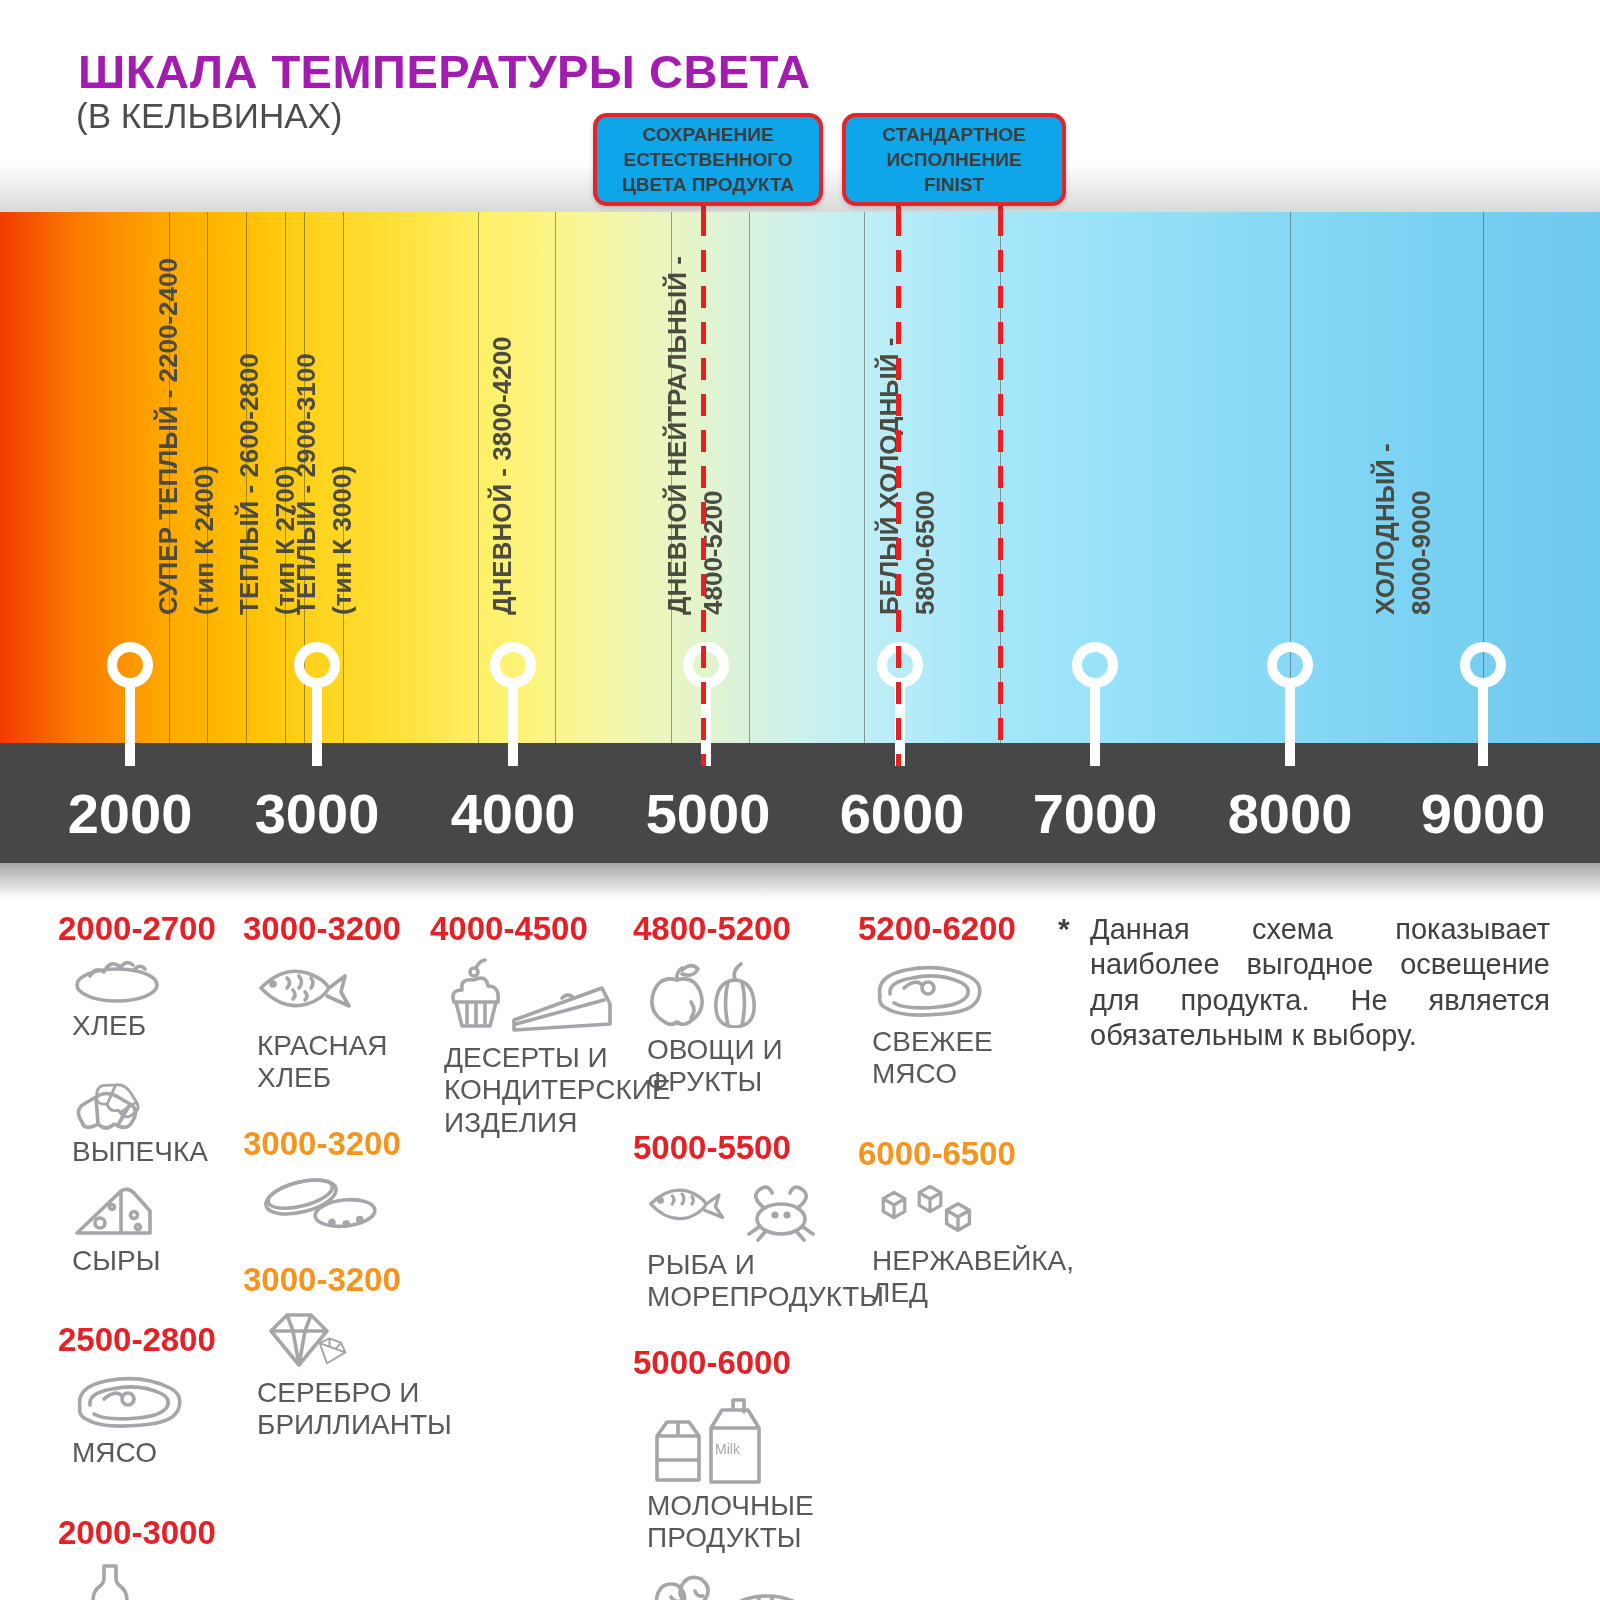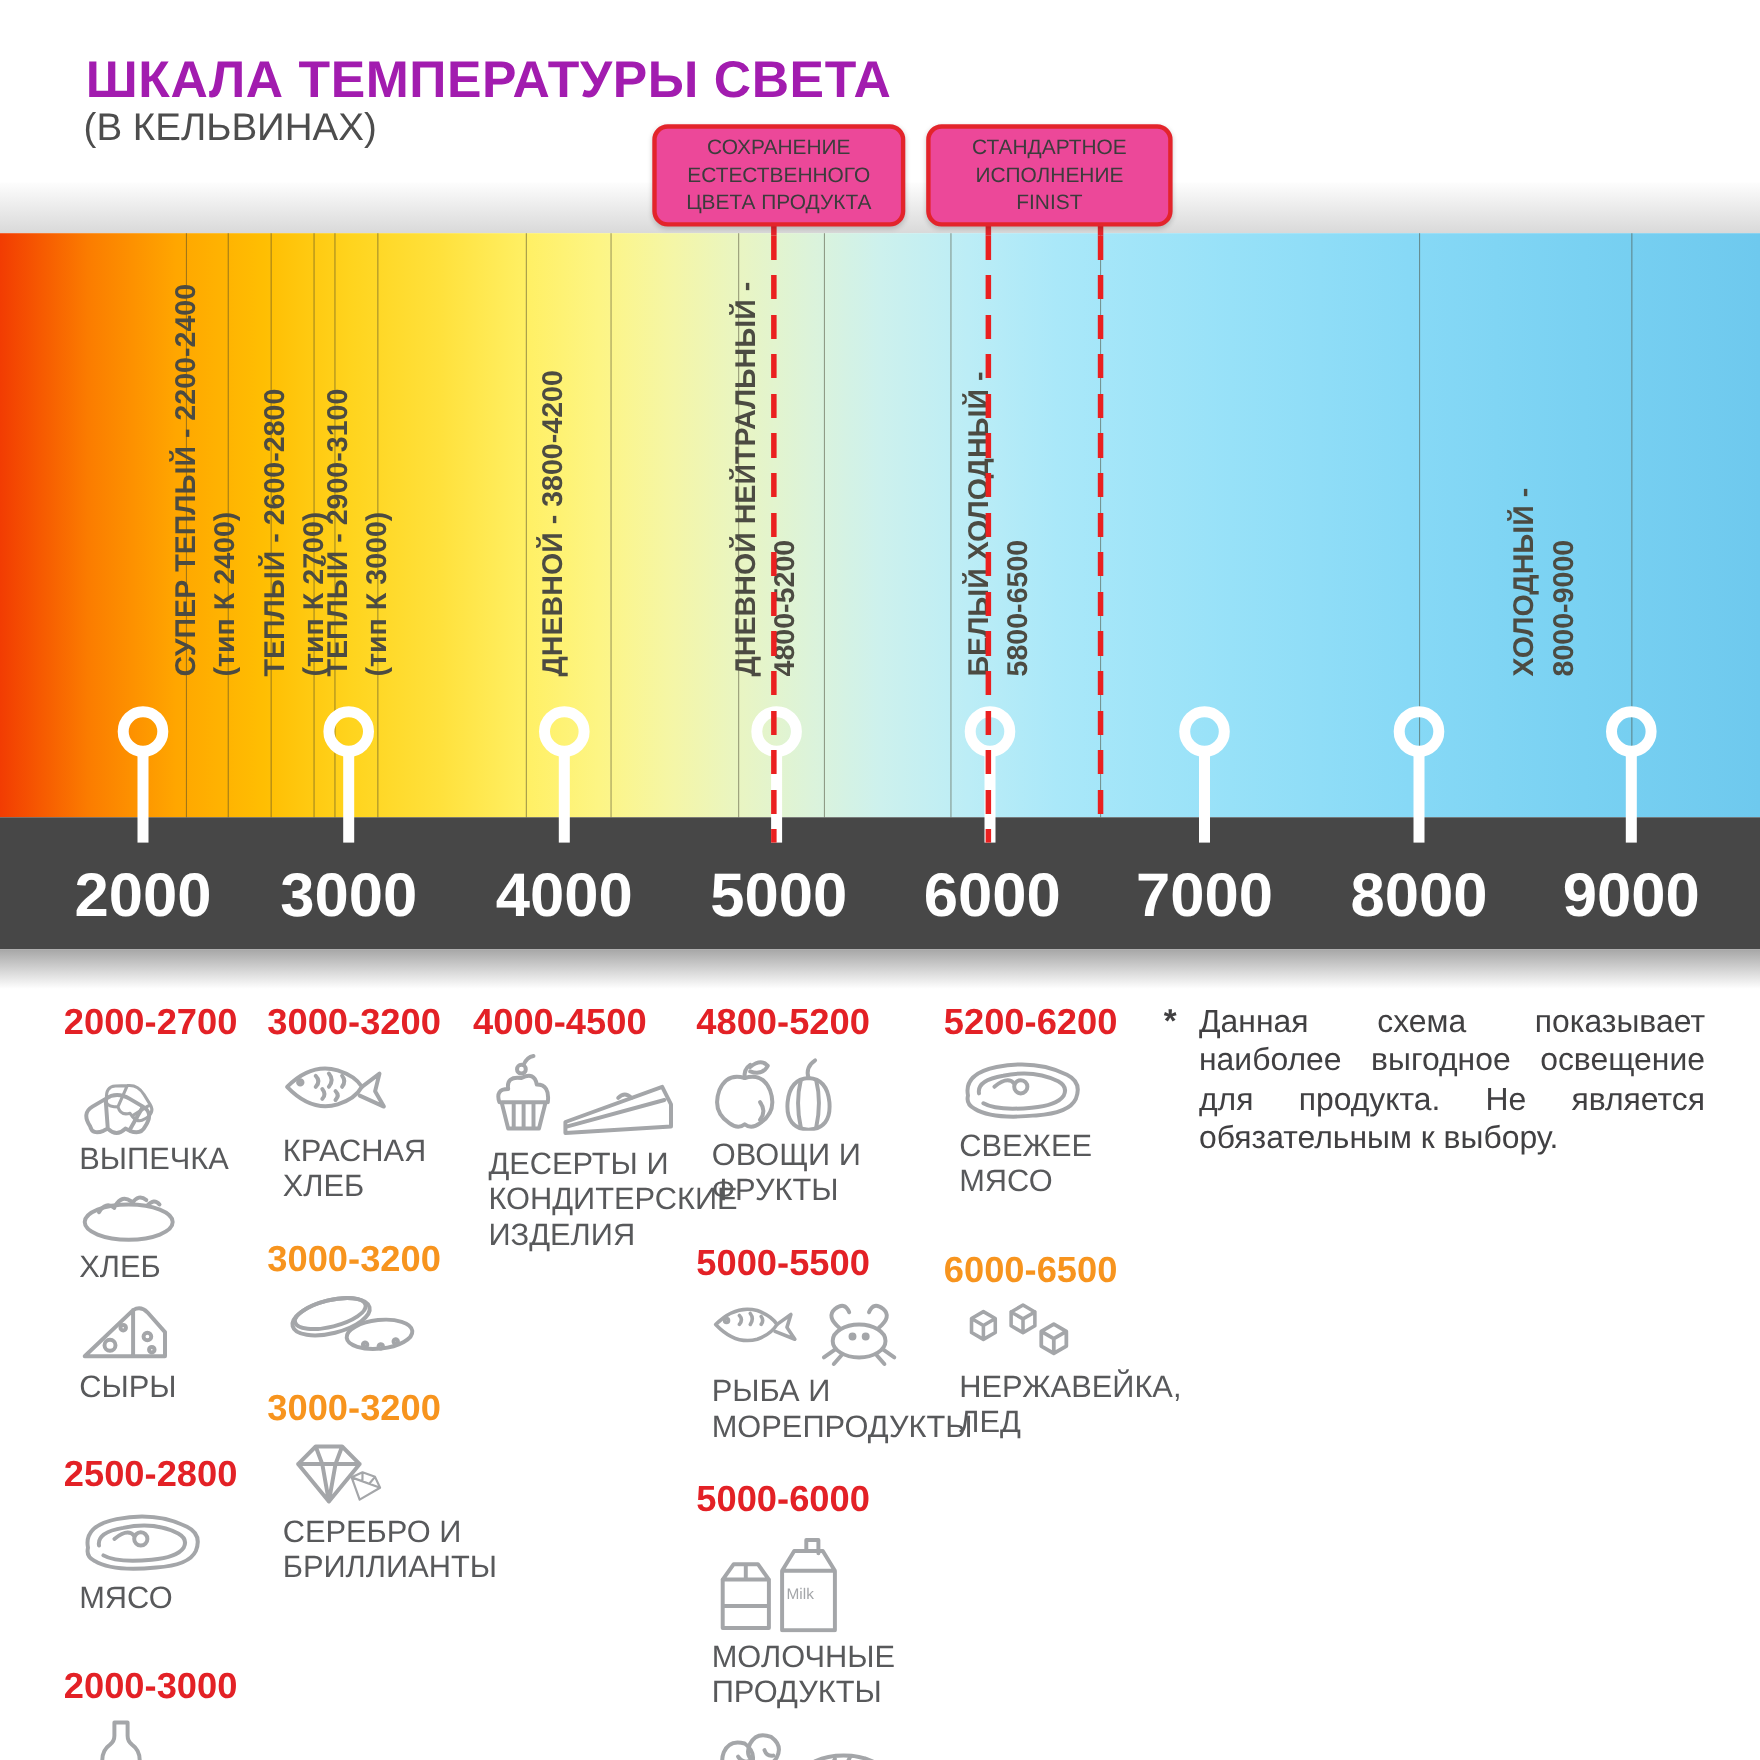--- a/index.html
+++ b/index.html
@@ -4,23 +4,23 @@
 <style>
   html,body{margin:0;padding:0;background:#fff;}
   body{font-family:"Liberation Sans","DejaVu Sans",sans-serif; width:1600px; height:1600px; position:relative; overflow:hidden;}
   .abs{position:absolute;}
 
   
   .title{left:78px; top:44px; font-size:47px; font-weight:bold; letter-spacing:0.5px;}
   .subtitle{left:76px; top:96px; font-size:35px; color:#4d4d4d;}
 
   
-  .callout{background:#ec4899; border:4px solid #e3242b; border-radius:14px; box-shadow:0 2px 5px rgba(0,0,0,.18);
+  .callout{background:#0ea5e9; border:4px solid #e3242b; border-radius:14px; box-shadow:0 2px 5px rgba(0,0,0,.18);
            display:flex; align-items:center; justify-content:center; text-align:center;
-           font-size:19px; font-weight:normal; color:#3c3c3c; line-height:1.32; white-space:pre-line; z-index:30;}
+           font-size:19px; font-weight:bold; color:#3c3c3c; line-height:1.32; white-space:pre-line; z-index:30;}
   .callout-line{width:5px; background:#e3242b; z-index:29;}
 
   
   .strip-top{left:0; top:166px; width:1600px; height:46px; background:linear-gradient(#fdfdfd,#d9d9d9);}
   .grad-bar{left:0; top:212px; width:1600px; height:531px;
     background:linear-gradient(to right,
       #f23c02 0%, #fb7c00 5%, #ffa600 10%, #ffbe02 15%, #ffd41e 20%, #ffe13c 25%,
       #fff065 30%, #fdf584 34%, #f5f6a5 38%, #e9f5c2 42%, #dcf3da 46%, #cdf1ed 50%,
       #bcedf6 55%, #aae8f9 60%, #97e1f8 70%, #87d9f6 80%, #79d1f2 90%, #6ec9ee 100%);}
   .gridline{position:absolute; top:0; bottom:0; width:1px; background:rgba(70,68,45,.5);}
@@ -137,36 +137,36 @@
 <div class="abs callout" style="left:593px; top:113px; width:222px; height:85px;">СОХРАНЕНИЕ
 ЕСТЕСТВЕННОГО
 ЦВЕТА ПРОДУКТА</div>
 <div class="abs callout" style="left:842px; top:113px; width:216px; height:85px;">СТАНДАРТНОЕ
 ИСПОЛНЕНИЕ
 FINIST</div>
 
 <div class="legend-col" style="left:58px; width:185px;">
   <div class="range-h" style="color: rgb(227, 33, 38);">2000-2700</div>
   <div class="item">
+    <svg class="icon" width="90" height="46" viewBox="0 0 90 46">
+        <ellipse cx="45" cy="27" rx="40" ry="16"></ellipse>
+        <path d="M18,18 q6,-10 14,-4 M33,12 q6,-10 14,-4 M48,10 q6,-9 13,-3 M62,12 q6,-7 11,-1"></path>
+      </svg>
+    <div class="lbl">ХЛЕБ</div>
+  </div>
+  <div class="item">
     <svg class="icon" width="100" height="74" viewBox="0 0 100 74">
       <g transform="translate(40,-4) rotate(28) scale(0.78)">
           <path d="M10,60 Q2,48 12,42 L24,35 Q34,28 46,35 L58,42 Q68,48 60,60 Q56,68 46,64 L42,62 Q34,70 26,62 L22,64 Q12,68 10,60 Z M24,35 L26,62 M58,42 L46,63"></path>
         </g>
       <g transform="translate(0,18)">
           <path d="M10,48 Q2,36 12,30 L24,23 Q34,16 46,23 L58,30 Q68,36 60,48 Q56,56 46,52 L42,50 Q34,58 26,50 L22,52 Q12,56 10,48 Z M24,23 L26,50 M58,30 L46,51"></path>
         </g>
     </svg>
     <div class="lbl">ВЫПЕЧКА</div>
-  </div>
-  <div class="item">
-    <svg class="icon" width="90" height="46" viewBox="0 0 90 46">
-        <ellipse cx="45" cy="27" rx="40" ry="16"></ellipse>
-        <path d="M18,18 q6,-10 14,-4 M33,12 q6,-10 14,-4 M48,10 q6,-9 13,-3 M62,12 q6,-7 11,-1"></path>
-      </svg>
-    <div class="lbl">ХЛЕБ</div>
   </div>
   <div class="item">
     <svg class="icon" width="86" height="56" viewBox="0 0 86 56">
         <path d="M5,50 L49,8 Q56,4 62,10 L78,28 L78,50 Z M49,8 L49,50"></path>
         <circle cx="28" cy="40" r="5"></circle>
         <circle cx="62" cy="32" r="3.5"></circle>
         <circle cx="66" cy="44" r="2.5"></circle>
         <circle cx="40" cy="24" r="2.5"></circle>
       </svg>
     <div class="lbl">СЫРЫ</div>

